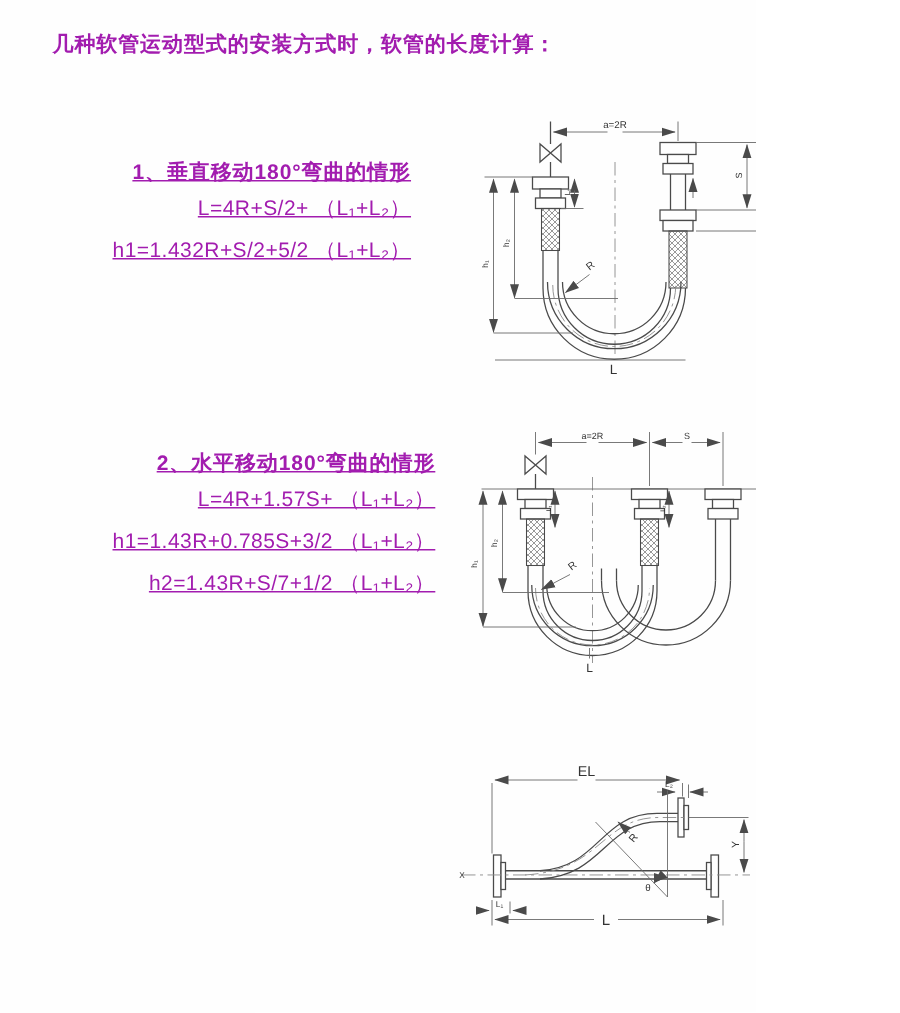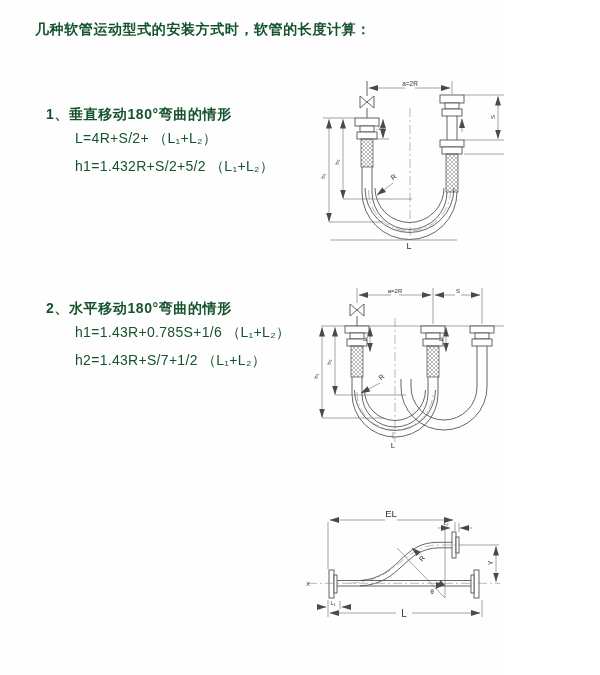--- a/index.html
+++ b/index.html
@@ -1,20 +1,20 @@
 <!DOCTYPE html>
 <html><head>
 <meta charset="utf-8">
 <style>
   html,body{margin:0;padding:0;background:#fff;}
   .page{position:relative;width:504px;height:675px;background:#fefefe;overflow:hidden;
-        font-family:"Liberation Sans",sans-serif;color:#14532d;}
+        font-family:"Liberation Sans",sans-serif;color:#a21caf;text-align:right;}
   .title{position:absolute;left:35px;top:20px;font-size:14px;font-weight:600;
          letter-spacing:.6px;line-height:1.4;}
-  .sec{position:absolute;left:46px;}
+  .sec{position:absolute;left:46px;text-decoration:underline;}
   .sec .h{font-size:14px;font-weight:600;letter-spacing:.6px;line-height:20px;}
   .sec .f{font-size:14px;font-weight:400;line-height:28px;margin-left:29px;
           letter-spacing:.3px;white-space:nowrap;}
   .sec .f:first-of-type{margin-top:4px;}
   svg.diag{position:absolute;}
   svg .ln{stroke:#4a4a4a;stroke-width:.85;fill:none;}
   svg .thin{stroke:#6a6a6a;stroke-width:.6;fill:none;}
   svg .cl{stroke:#8a8a8a;stroke-width:.6;fill:none;stroke-dasharray:9 3 2 3;}
   svg .fit{stroke:#4a4a4a;stroke-width:.85;fill:#fefefe;}
   svg text{fill:#333;font-family:"Liberation Sans",sans-serif;}
@@ -27,21 +27,22 @@
   <div class="title">几种软管运动型式的安装方式时，软管的长度计算：</div>
 
   <div class="sec" style="top:104px">
     <div class="h">1、垂直移动180°弯曲的情形</div>
     <div class="f">L=4R+S/2+ （L₁+L₂）</div>
     <div class="f">h1=1.432R+S/2+5/2 （L₁+L₂）</div>
   </div>
 
   <div class="sec" style="top:298px">
     <div class="h">2、水平移动180°弯曲的情形</div>
-    <div class="f">h1=1.43R+0.785S+1/6 （L₁+L₂）</div>
+    <div class="f">L=4R+1.57S+ （L₁+L₂）</div>
+    <div class="f">h1=1.43R+0.785S+3/2 （L₁+L₂）</div>
     <div class="f">h2=1.43R+S/7+1/2 （L₁+L₂）</div>
   </div>
 
 
   <svg class="diag" style="left:310px;top:72px" width="290" height="190" viewBox="0 0 290 190">
     <defs>
       <pattern id="hp1" width="4" height="4" patternUnits="userSpaceOnUse">
         <path d="M0,4 L4,0 M0,0 L4,4" stroke="#777" stroke-width="0.5"></path>
       </pattern>
       <marker id="ar1" markerWidth="10" markerHeight="8" refX="9" refY="4" orient="auto-start-reverse" markerUnits="userSpaceOnUse">

